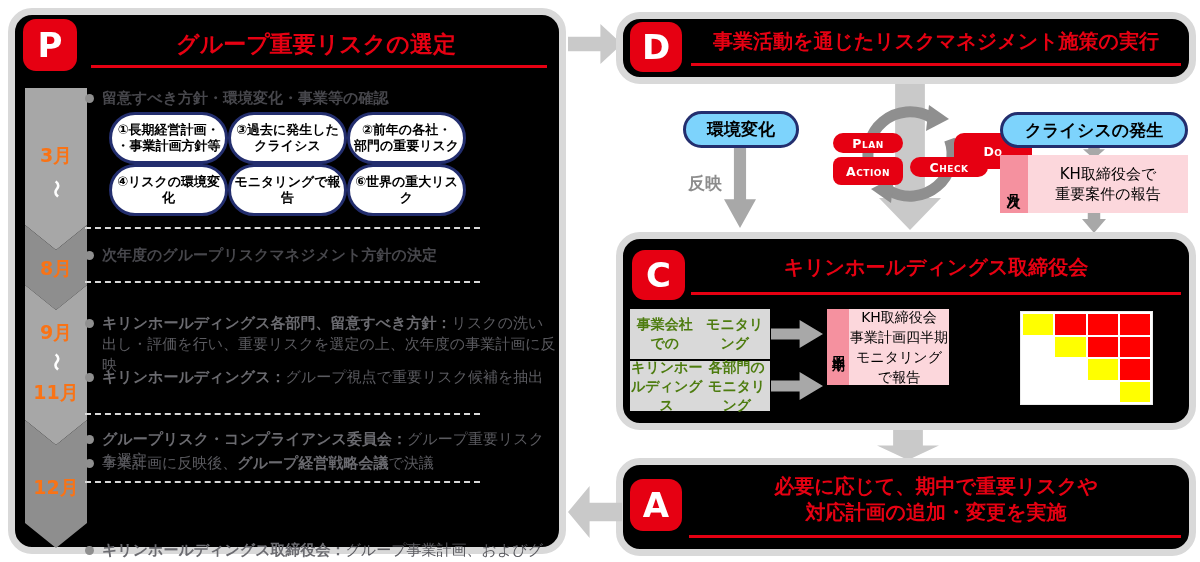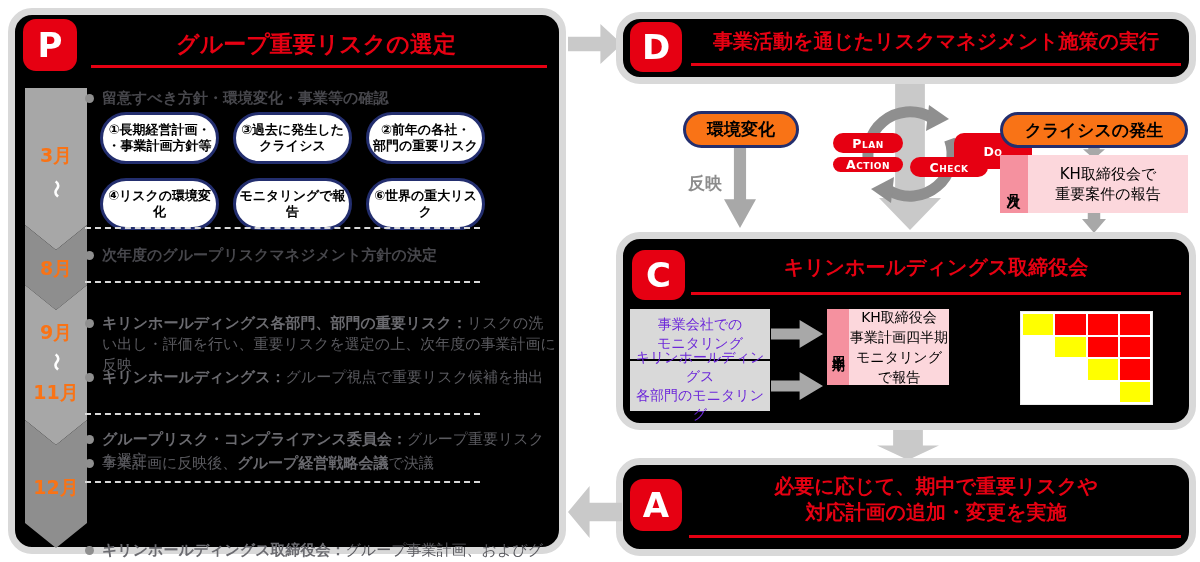--- a/index.html
+++ b/index.html
@@ -10,21 +10,21 @@
   .badge{position:absolute;background:#e60012;color:#fff;font-weight:bold;
          display:flex;align-items:center;justify-content:center;border-radius:13px;font-size:34px;line-height:1;}
   .rtitle{position:absolute;color:#e60012;font-weight:bold;text-align:center;white-space:nowrap;}
   .runder{position:absolute;height:3px;background:#e60012;}
   
   .dash{position:absolute;height:0;border-top:2px dashed #d9d9d9;}
   .bullet{position:absolute;left:70px;width:472px;color:#5b5b60;font-size:15px;line-height:21px;padding-left:17px;box-sizing:border-box;}
   .bullet .dot{position:absolute;left:0;top:6px;width:9px;height:9px;border-radius:50%;background:#8f8f8f;}
   .bullet .b{font-weight:bold;color:#6b6b70;}
   .bullet.dark{color:#47474c;font-weight:bold;}
-  .pillgrid{position:absolute;left:85px;top:97px;display:grid;grid-template-columns:repeat(3,119px);grid-auto-rows:52px;gap:14px;}
+  .pillgrid{position:absolute;left:94px;top:97px;display:grid;grid-template-columns:repeat(3,119px);grid-auto-rows:52px;gap:0;}
   .npill{background:#fff;border:3px solid #232e6e;border-radius:27px;box-sizing:border-box;
          display:flex;flex-direction:column;align-items:center;justify-content:center;
          color:#000;font-weight:bold;font-size:13px;line-height:16px;text-align:center;}
   
   .timeline{position:absolute;left:10px;top:73px;width:62px;height:462px;}
   .tl-seg{position:absolute;left:0;width:62px;}
   .tl-light{background:#a7a7a7;}
   .tl-dark{background:#8e8e8e;}
   .tl-first{clip-path:polygon(0 0,100% 0,100% calc(100% - 25px),50% 100%,0 calc(100% - 25px));}
   .tl-next{clip-path:polygon(0 0,50% 25px,100% 0,100% calc(100% - 25px),50% 100%,0 calc(100% - 25px));}
@@ -34,34 +34,34 @@
   
   .arr{position:absolute;}
   .arr-right{clip-path:polygon(0 32%,60% 32%,60% 0,100% 50%,60% 100%,60% 68%,0 68%);background:#c9c9c9;}
   .arr-left{clip-path:polygon(100% 32%,40% 32%,40% 0,0 50%,40% 100%,40% 68%,100% 68%);background:#c9c9c9;}
   .arr-down-big{clip-path:polygon(26% 0,74% 0,74% 78%,100% 78%,50% 100%,0 78%,26% 78%);background:#c9c9c9;}
   .arr-down-ca{clip-path:polygon(26% 0,74% 0,74% 52%,100% 52%,50% 100%,0 52%,26% 52%);background:#c9c9c9;}
   .arr-down-mid{clip-path:polygon(31% 0,69% 0,69% 64%,100% 64%,50% 100%,0 64%,31% 64%);background:#a8a8a8;}
   .arr-down-sm{clip-path:polygon(24% 0,76% 0,76% 30%,100% 30%,50% 100%,0 30%,24% 30%);background:#a8a8a8;}
   .arr-right-sm{clip-path:polygon(0 30%,55% 30%,55% 0,100% 50%,55% 100%,55% 70%,0 70%);background:#a8a8a8;}
   
-  .wpill{position:absolute;background:#f97316;border:3px solid #232e6e;border-radius:20px;box-sizing:border-box;
+  .wpill{position:absolute;background:#7dd3fc;border:3px solid #232e6e;border-radius:20px;box-sizing:border-box;
          display:flex;align-items:center;justify-content:center;color:#000;font-weight:bold;font-size:17px;z-index:4;}
   .reflect{position:absolute;color:#8c8c8c;font-weight:bold;font-size:17px;}
   .pdca-ring{position:absolute;left:856px;top:100px;width:108px;height:108px;z-index:2;}
   .pdca-pill{position:absolute;background:#e60012;color:#fff;border-radius:10px;z-index:3;
              display:flex;align-items:center;justify-content:center;
              font-size:12.5px;font-weight:bold;font-variant:small-caps;letter-spacing:.5px;}
   .tabbox{position:absolute;display:flex;box-sizing:border-box;}
   .tabbox .tab{background:#f5919f;color:#000;font-weight:bold;display:flex;align-items:center;justify-content:center;
                writing-mode:vertical-rl;text-orientation:upright;letter-spacing:1px;}
   .tabbox .body{background:#fcd7dc;color:#000;display:flex;flex-direction:column;align-items:center;justify-content:center;text-align:center;}
   
-  .monbox{position:absolute;background:#d9d9d9;color:#6d28d9;font-size:14px;line-height:19px;text-align:center;
-          display:flex;flex-direction:column;align-items:center;justify-content:center;}
+  .monbox{position:absolute;background:#d9d9d9;color:#4d7c0f;font-size:14px;line-height:19px;text-align:center;
+          display:flex;flex-direction:row;align-items:center;justify-content:center;font-weight:bold;}
   .heatmap{position:absolute;left:397px;top:72px;width:133px;height:94px;background:#fff;border:1px solid #ececec;
            display:grid;grid-template-columns:repeat(4,1fr);grid-auto-rows:1fr;gap:2px;padding:2px;box-sizing:border-box;}
   .hm-cell{width:100%;height:100%;}
   .hm-y{background:#ffff00;}
   .hm-r{background:#ff0000;}
   .hm-w{background:#ffffff;}
 </style>
 </head>
 <body>
 
@@ -121,21 +121,21 @@
 
     <div class="bullet dark" style="top:230px;">
       <span class="dot"></span>
       <span>次年度のグループリスクマネジメント方針の決定</span>
     </div>
 
     <div class="dash" style="left:70px;top:266px;width:395px;"></div>
 
     <div class="bullet" style="top:298px;">
       <span class="dot"></span>
-      <span class="b">キリンホールディングス各部門、部門の重要リスク：</span><span>リスクの洗い出し・評価を行い、重要リスクを選定の上、次年度の事業計画に反映</span>
+      <span class="b">キリンホールディングス各部門、留意すべき方針：</span><span>リスクの洗い出し・評価を行い、重要リスクを選定の上、次年度の事業計画に反映</span>
     </div>
     <div class="bullet" style="top:352px;">
       <span class="dot"></span>
       <span class="b">キリンホールディングス：</span><span>グループ視点で重要リスク候補を抽出</span>
     </div>
 
     <div class="dash" style="left:70px;top:398px;width:395px;"></div>
 
     <div class="bullet" style="top:414px;">
       <span class="dot"></span>
@@ -172,21 +172,21 @@
 
   <div class="arr arr-down-big" style="left:879px;top:84px;width:62px;height:146px;z-index:1;"></div>
   <svg class="pdca-ring" viewBox="0 0 108 108">
     <path d="M14.5 68.3 A 42 42 0 0 1 75 17.5" stroke="#8f8f8f" stroke-width="11" fill="none"></path>
     <polygon points="73,5 93,19 70,31" fill="#8f8f8f"></polygon>
     <path d="M93.5 39.7 A 42 42 0 0 1 33 90.5" stroke="#8f8f8f" stroke-width="11" fill="none"></path>
     <polygon points="35,103 15,89 38,77" fill="#8f8f8f"></polygon>
   </svg>
   <div class="pdca-pill" style="left:833px;top:133px;width:70px;height:20px;">Plan</div>
   <div class="pdca-pill" style="left:954px;top:133px;width:78px;height:36px;">Do</div>
-  <div class="pdca-pill" style="left:833px;top:157px;width:70px;height:15px;">Action</div>
+  <div class="pdca-pill" style="left:833px;top:157px;width:70px;height:28px;border-radius:8px;">Action</div>
   <div class="pdca-pill" style="left:910px;top:157px;width:78px;height:20px;">Check</div>
 
   <div class="wpill" style="left:1000px;top:112px;width:188px;height:36px;">
     <span>クライシスの発生</span>
   </div>
   <div class="arr arr-down-sm" style="left:1083px;top:145px;width:22px;height:14px;z-index:0;"></div>
   <div class="tabbox" style="left:1000px;top:155px;width:188px;height:58px;z-index:4;">
     <div class="tab" style="width:28px;font-size:14px;">月次</div>
     <div class="body" style="flex:1;font-size:15px;line-height:20px;">
       <span>KH取締役会で</span>

